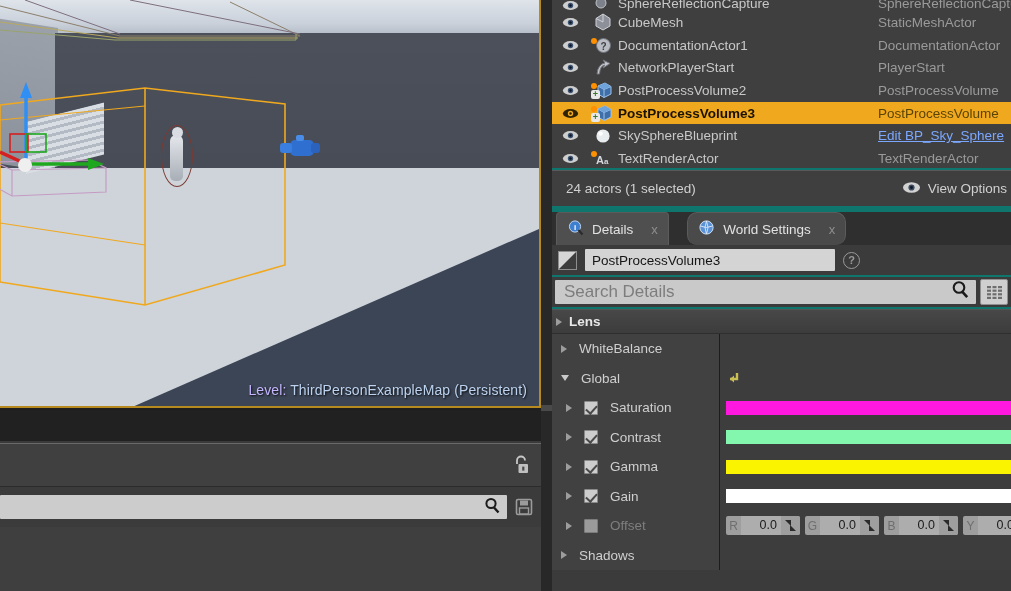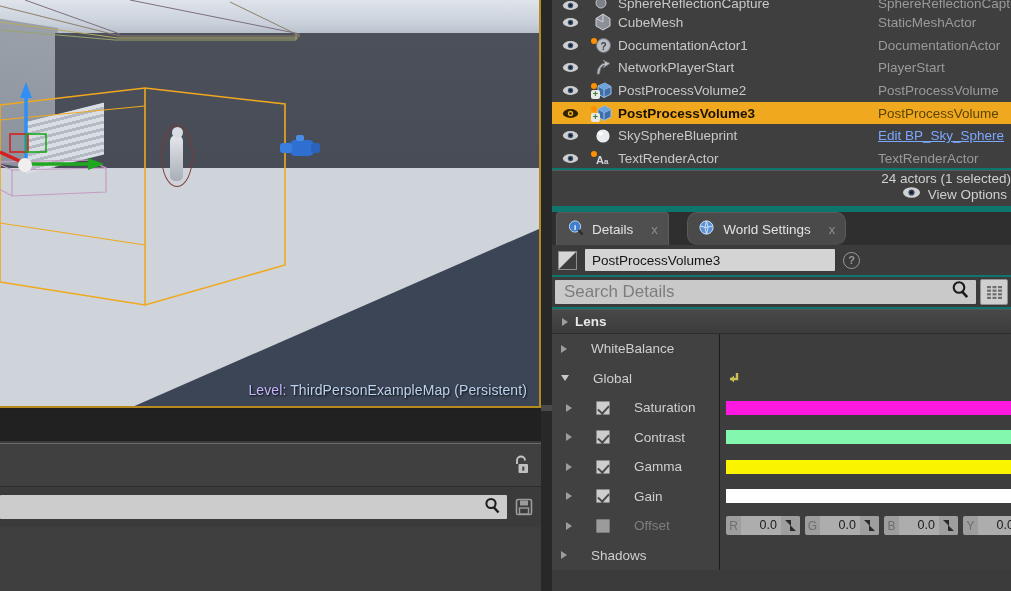--- a/index.html
+++ b/index.html
@@ -122,21 +122,21 @@
   .plus-badge {
     position:absolute; left:3px; bottom:1px; width:9px; height:9px;
     background:#e8e8e8; border-radius:2px; color:#3a7a2a; font-size:9px;
     line-height:9px; text-align:center; font-weight:bold;
   }
 
   
   #ol-status {
     position:absolute; left:0; top:170px; width:459px; height:36px;
     background:#3f3f3f; border-top:1px solid #585858;
-    display:flex; align-items:flex-end; color:#d0d0d0; font-size:13.5px;flex-direction:column;
+    display:flex; align-items:center; color:#d0d0d0; font-size:13.5px;
   }
   #ol-status .cnt { margin-left:14px; }
   #ol-status .vo { margin-left:auto; margin-right:4px; display:flex; align-items:center; gap:7px; }
 
   
   #tabs { position:absolute; left:0; top:212px; width:459px; height:33px; background:#2f2f2f; }
   .tab {
     position:absolute; top:0; height:33px; display:flex; align-items:center;
     gap:8px; padding:0 10px; color:#e2e2e2; font-size:13.5px;
     background:#4a4a4a; border-top-left-radius:4px; border-top-right-radius:4px;
@@ -179,28 +179,28 @@
   .sd-field .ph { flex:1; }
   .sd-grid {
     width:28px; height:26px; background:#cfcfcf; border:1px solid #8f8f8f;
     display:flex; align-items:center; justify-content:center; border-radius:2px;
   }
 
   
   #props { position:absolute; left:0; top:309px; width:459px; bottom:0; background:#3b3b3b; }
   .cat {
     height:25px; display:flex; align-items:center; color:#e8e8e8;
-    font-size:13.5px; font-weight:bold; padding-left:10px; gap:7px;
+    font-size:13.5px; font-weight:bold; padding-left:4px; gap:7px;
     background: linear-gradient(180deg,#484848 0%, #3c3c3c 100%);
     border-top:1px solid #545454; border-bottom:1px solid #2e2e2e;
   }
   .prow { display:flex; height:29.5px; align-items:stretch; }
   .plabel {
     width:168px; flex:0 0 168px; display:flex; align-items:center;
-    background:#414141; color:#cfcfcf; font-size:13.5px; gap:24px;
+    background:#414141; color:#cfcfcf; font-size:13.5px; gap:12px;
     border-right:1px solid #1c1c1c;
   }
   .plabel.dim { color:#7e7e7e; }
   .pval { flex:1; background:#3d3d3d; display:flex; align-items:center; padding:0 0 0 6px; }
   .tri {
     width:0; height:0; border-style:solid;
     border-width:4.5px 0 4.5px 6px;
     border-color: transparent transparent transparent #9d9d9d;
     flex:0 0 6px;
   }

